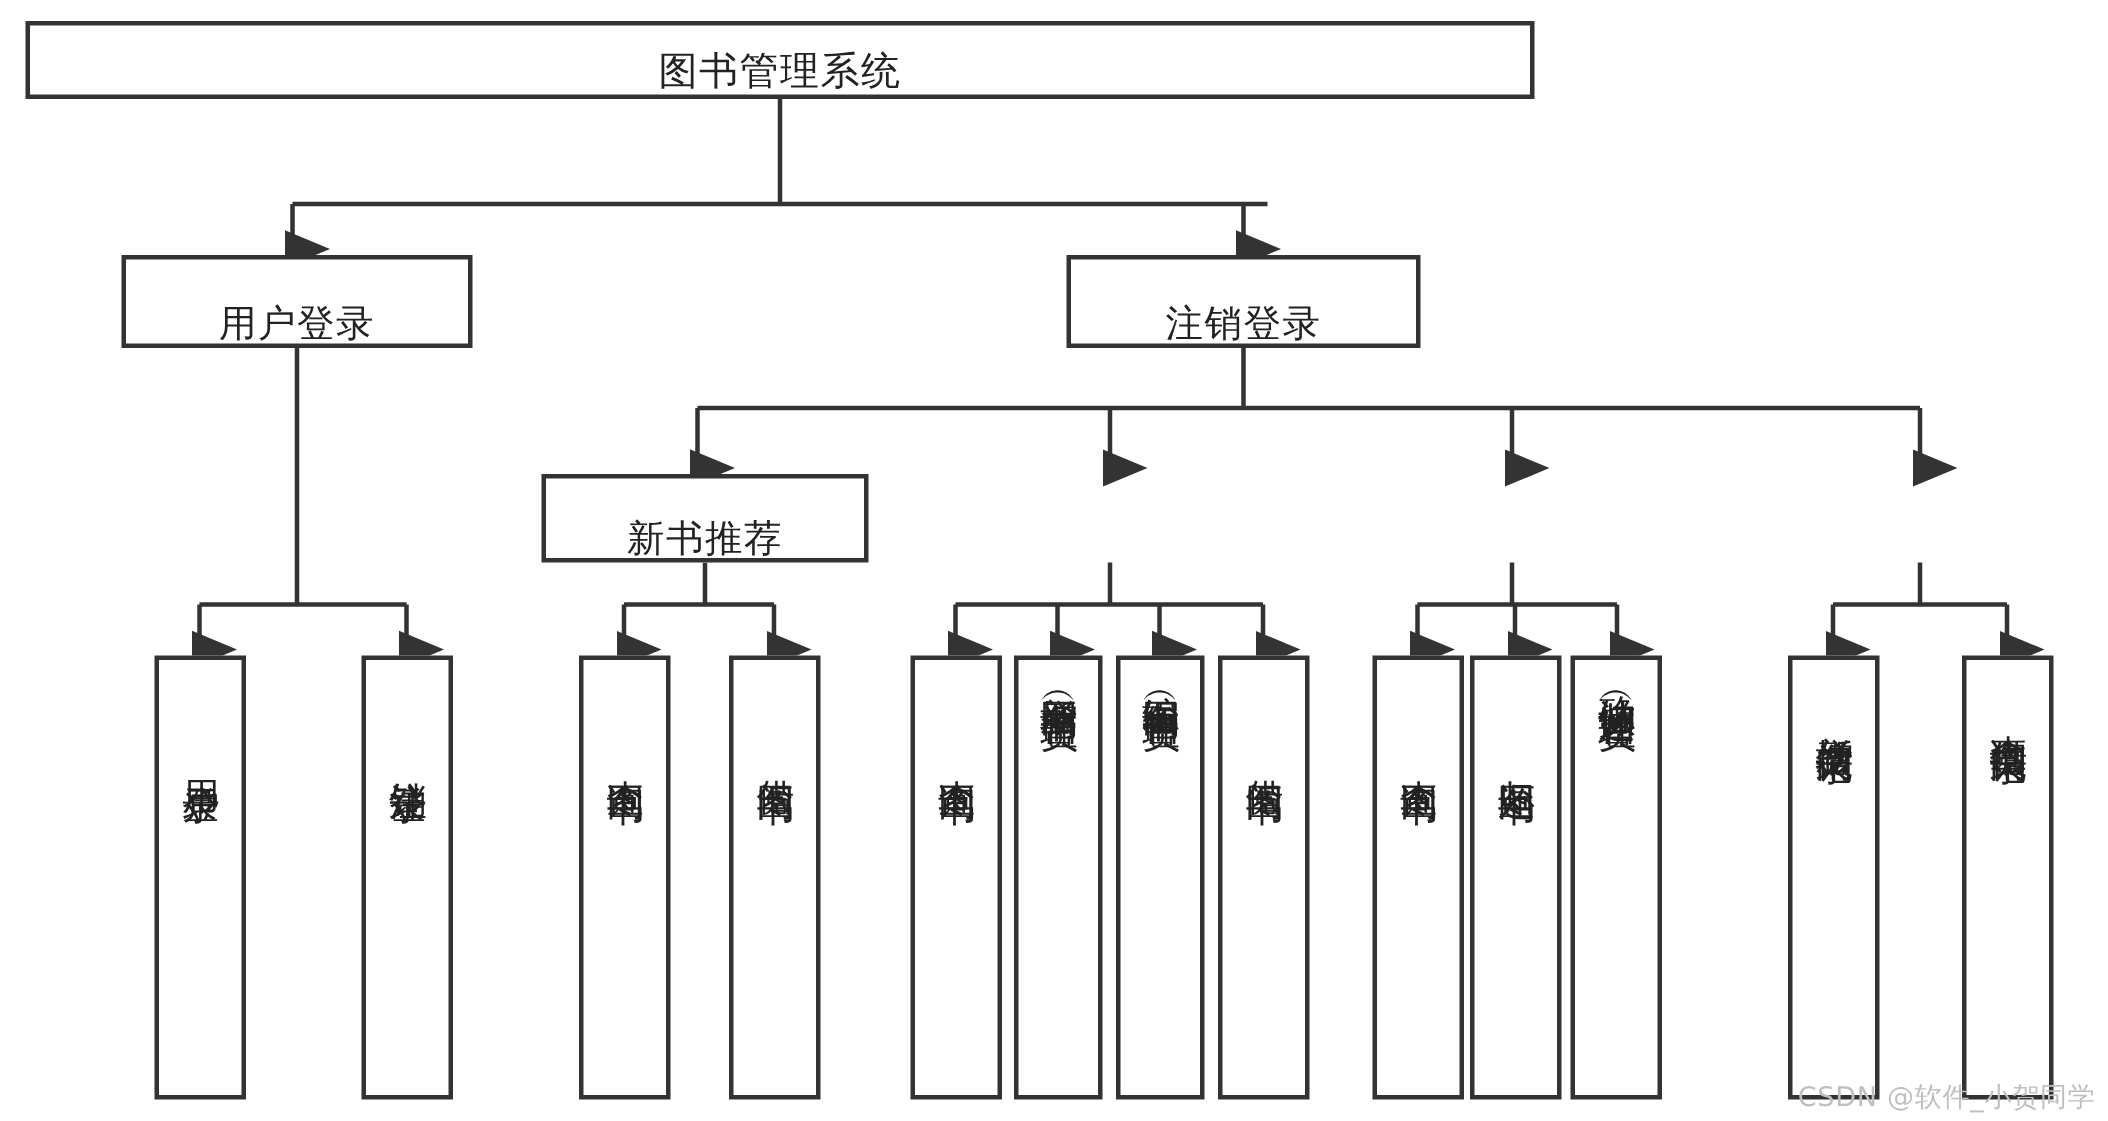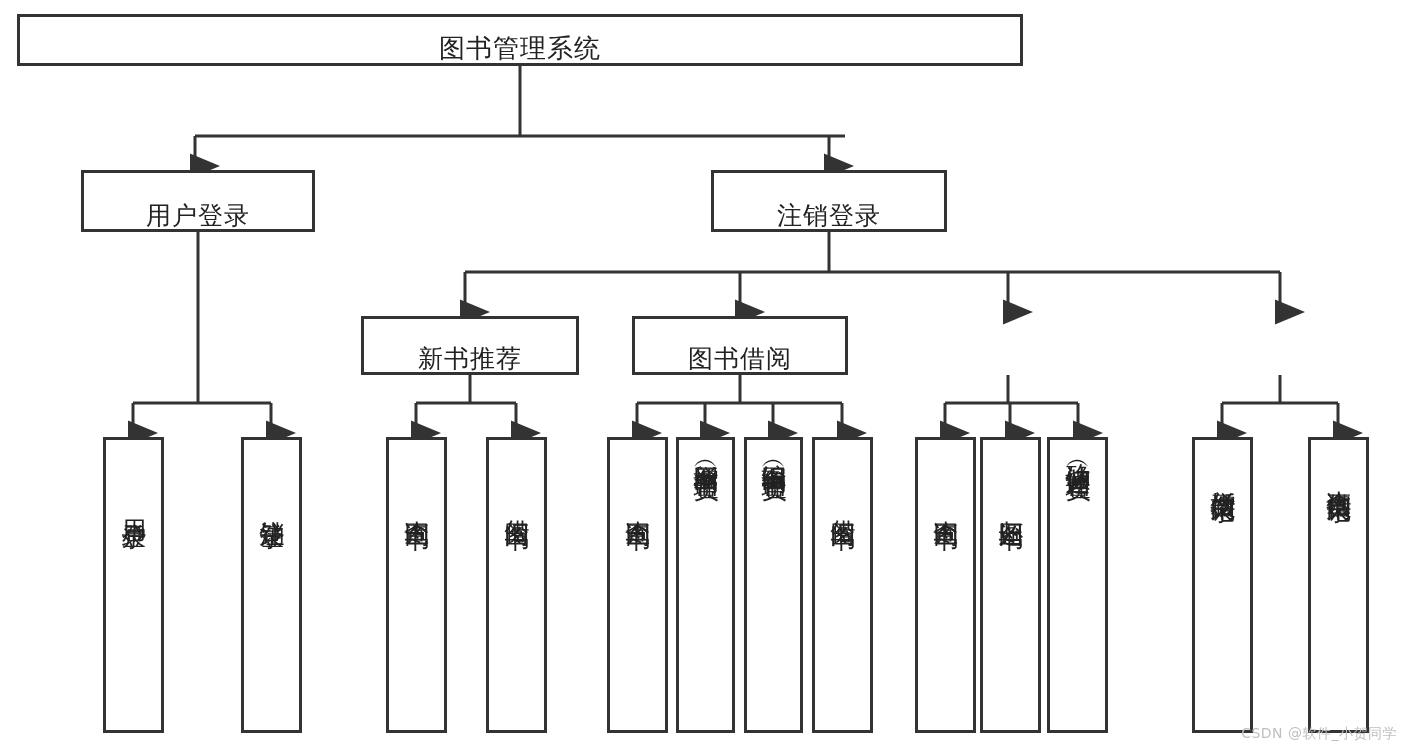--- a/index.html
+++ b/index.html
@@ -55,21 +55,21 @@
     line-height: 1.12;
     letter-spacing: 2px;
     white-space: nowrap;
     color: #222222;
     display: block;
   }
   .watermark {
     position: absolute;
     right: 8px;
     bottom: 4px;
-    font-size: 14px;
+    font-size: 18px;
     color: #bfbfbf;
     white-space: nowrap;
     letter-spacing: 0.5px;
     text-align: center;
   }
 </style>
 </head>
 <body>
 
 <div id="diagram-root">
@@ -133,23 +133,20 @@
   </div>
 
   <div class="node horiz" style="left:711px; top:170px; width:236px; height:62px;">
     <span>注销登录</span>
   </div>
 
   <div class="node horiz" style="left:361px; top:316px; width:218px; height:59px;">
     <span>新书推荐</span>
   </div>
 
-  <div class="node horiz" style="left:632px; top:316px; width:216px; height:59px;">
-    <span>图书借阅</span>
-  </div>
 
 
 
   <div class="node leaf" style="left:103px; top:437px; width:61px; height:296px; padding-top:60px;">
     <span class="vtext">用户登录</span>
   </div>
 
   <div class="node leaf" style="left:241px; top:437px; width:61px; height:296px; padding-top:60px;">
     <span class="vtext">注销登录</span>
   </div>

